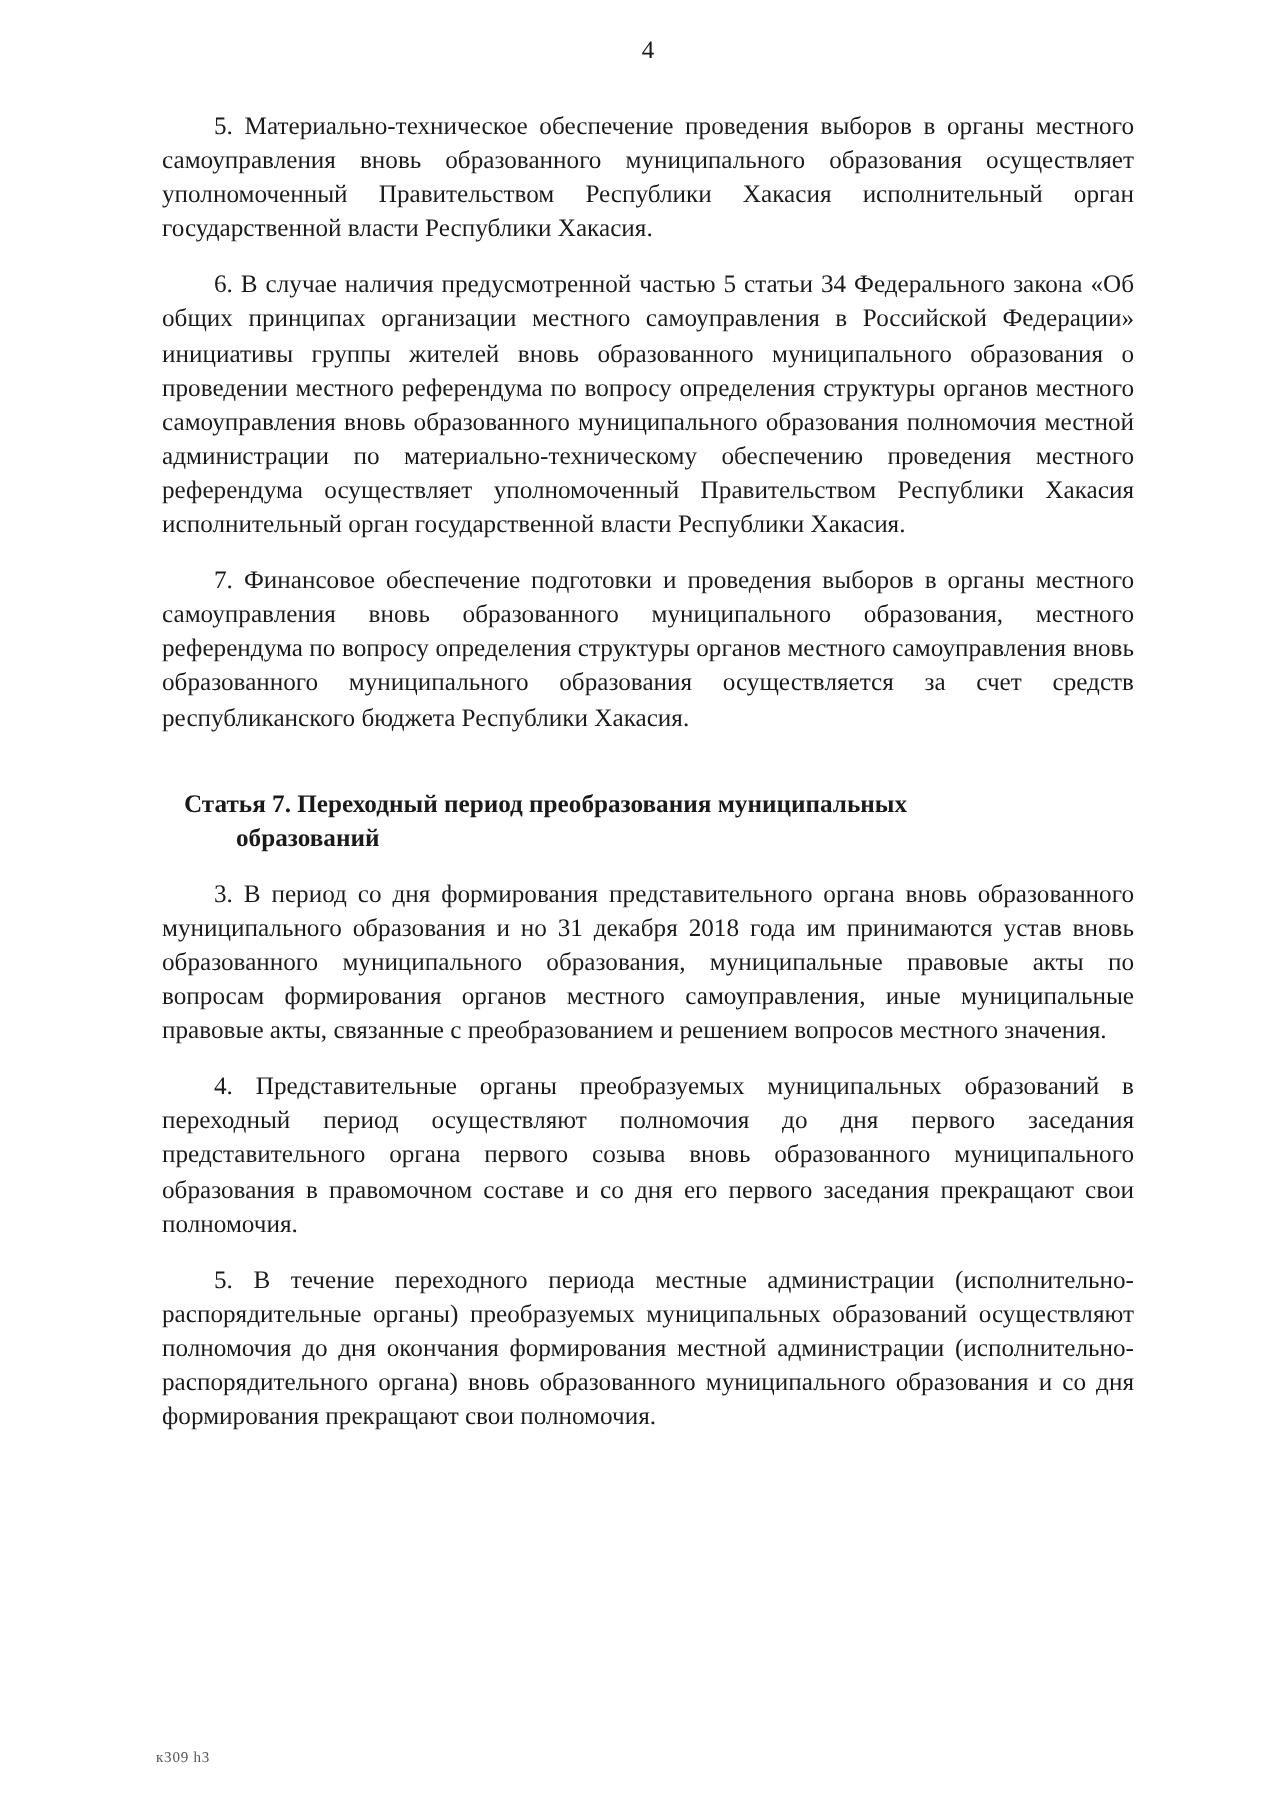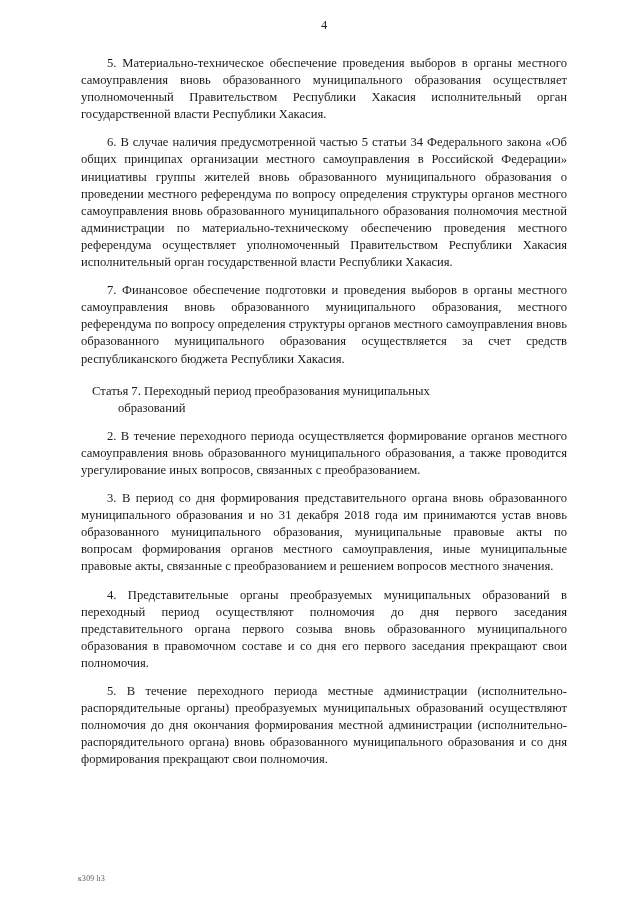--- a/index.html
+++ b/index.html
@@ -32,24 +32,24 @@
   .para {
     margin: 11px;
     font-size: 12.6px;
     line-height: 17.1px;
     text-align: justify;
     text-justify: inter-word;
     text-indent: 26px;
     hyphens: manual;
   }
   .section-heading {
-    margin: 15px 0 9px 0;
+    margin: 26px 0 9px 0;
     font-size: 12.6px;
     line-height: 17.1px;
-    font-weight: normal;
+    font-weight: bold;
     text-indent: 22px;
   }
   .section-heading .second-line {
     display: block;
     text-indent: 48px;
   }
   .footer-stamp {
     position: absolute;
     left: 78px;
     bottom: 22px;
@@ -68,20 +68,19 @@
 
   <p class="para">5. Материально-техническое обеспечение проведения выборов в органы местного самоуправления вновь образованного муниципального образования осуществляет уполномоченный Правительством Республики Хакасия исполнительный орган государственной власти Республики Хакасия.</p>
   <p class="para">6. В случае наличия предусмотренной частью 5 статьи 34 Федерального закона «Об общих принципах организации местного самоуправления в Российской Федерации» инициативы группы жителей вновь образованного муниципального образования о проведении местного референдума по вопросу определения структуры органов местного самоуправления вновь образованного муниципального образования полномочия местной администрации по материально-техническому обеспечению проведения местного референдума осуществляет уполномоченный Правительством Республики Хакасия исполнительный орган государственной власти Республики Хакасия.</p>
   <p class="para">7. Финансовое обеспечение подготовки и проведения выборов в органы местного самоуправления вновь образованного муниципального образования, местного референдума по вопросу определения структуры органов местного самоуправления вновь образованного муниципального образования осуществляется за счет средств республиканского бюджета Республики Хакасия.</p>
 
   <div class="section-heading">
     <span>Статья 7. Переходный период преобразования муниципальных</span>
     <span class="second-line">образований</span>
   </div>
 
-  <p class="para">2. В течение переходного периода осуществляется формирование органов местного самоуправления вновь образованного муниципального образования, а также проводится урегулирование иных вопросов, связанных с преобразованием.</p>
   <p class="para">3. В период со дня формирования представительного органа вновь образованного муниципального образования и но 31 декабря 2018 года им принимаются устав вновь образованного муниципального образования, муниципальные правовые акты по вопросам формирования органов местного самоуправления, иные муниципальные правовые акты, связанные с преобразованием и решением вопросов местного значения.</p>
   <p class="para">4. Представительные органы преобразуемых муниципальных образований в переходный период осуществляют полномочия до дня первого заседания представительного органа первого созыва вновь образованного муниципального образования в правомочном составе и со дня его первого заседания прекращают свои полномочия.</p>
   <p class="para">5. В течение переходного периода местные администрации (исполнительно-распорядительные органы) преобразуемых муниципальных образований осуществляют полномочия до дня окончания формирования местной администрации (исполнительно-распорядительного органа) вновь образованного муниципального образования и со дня формирования прекращают свои полномочия.</p>
 
   <div class="footer-stamp">к309 h3</div>
 
 </div>
 
 </body></html>

